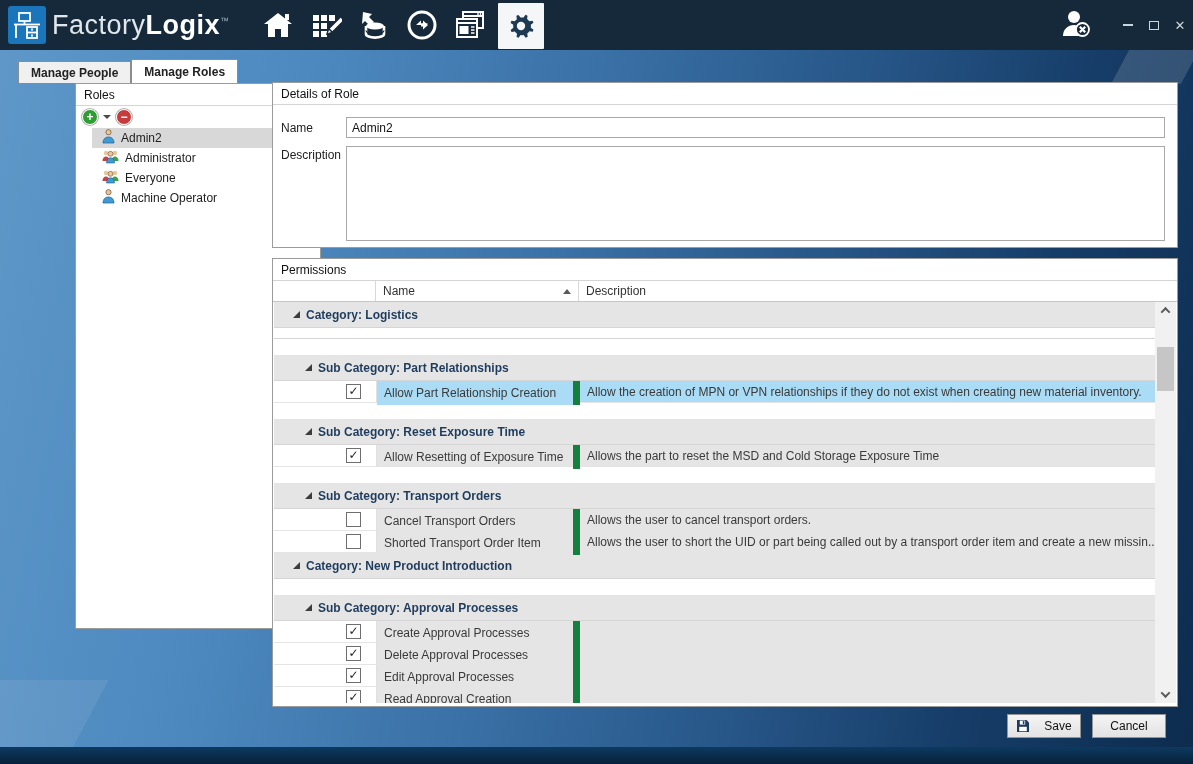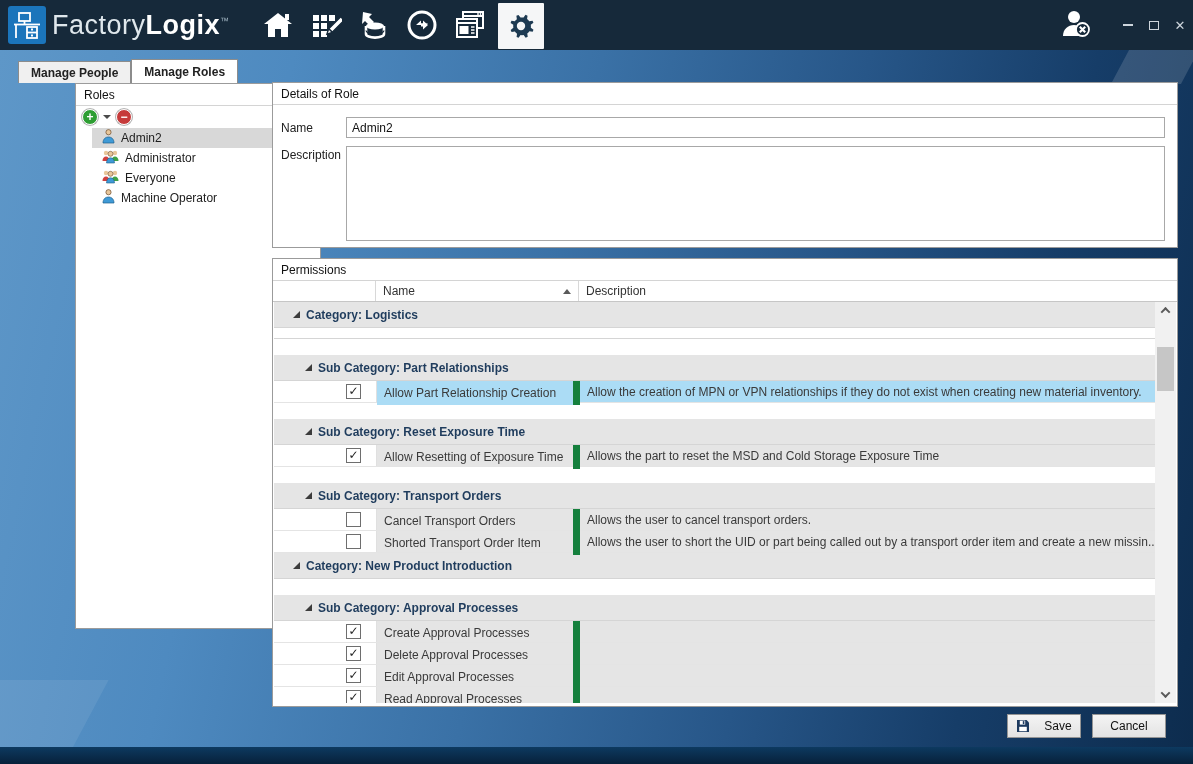--- a/index.html
+++ b/index.html
@@ -345,21 +345,21 @@
             <div class="cell-check">
               <span class="checkbox">✓</span>
             </div>
             <div class="cell-name">Edit Approval Processes</div>
             <div class="cell-desc"></div>
           </div>
           <div class="prow item">
             <div class="cell-check">
               <span class="checkbox">✓</span>
             </div>
-            <div class="cell-name">Read Approval Processes</div>
+            <div class="cell-name">Read Approval Creation</div>
             <div class="cell-desc"></div>
           </div>
           <div class="prow group2 g2pad">
             <span class="tri"></span>
             <span>Sub Category: Barcode Templates</span>
           </div>
         </div>
       <div class="vscroll">
         <div class="sb-btn">
             <span class="chev up"></span>

